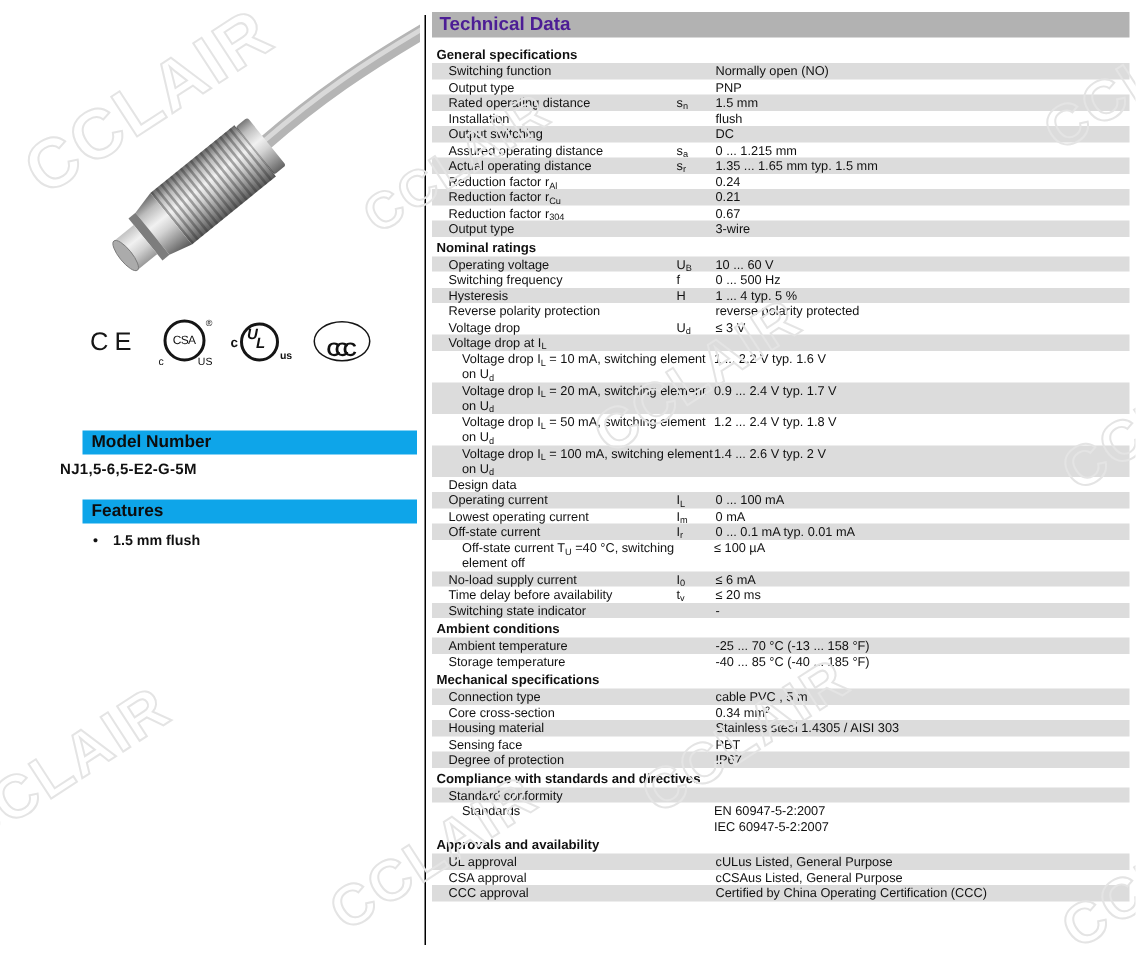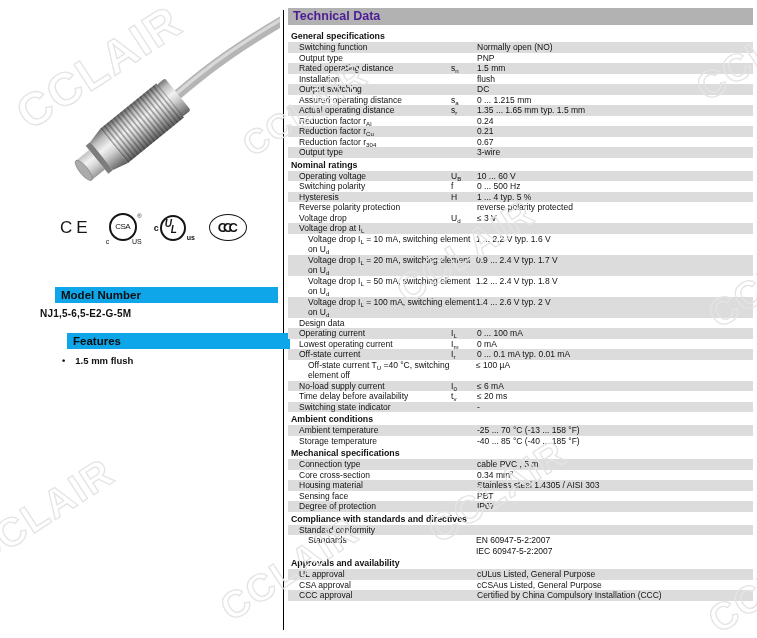--- a/index.html
+++ b/index.html
@@ -38,26 +38,26 @@
   .csa .reg{position:absolute;right:-2px;top:2px;font-size:6px;}
   .csa .c-small{position:absolute;left:0px;bottom:0px;font-size:7px;}
   .csa .us-small{position:absolute;right:-2px;bottom:0px;font-size:7px;}
   .ul{display:flex;align-items:center;}
   .ul .c-small{font-size:9px;font-weight:bold;margin-right:1px;}
   .ul .circle{width:22px;height:22px;border:2.2px solid #151515;border-radius:50%;position:relative;}
   .ul .u{position:absolute;left:3px;top:1px;font-weight:bold;font-size:10px;font-style:italic;}
   .ul .l{position:absolute;left:9px;top:7px;font-weight:bold;font-size:10px;font-style:italic;}
   .ul .us-small{font-size:7px;font-weight:bold;margin-left:1px;align-self:flex-end;}
   .ccc{width:36px;height:25px;border:1.8px solid #151515;border-radius:50%;
-    display:flex;align-items:center;justify-content:center;}
+    display:flex;align-items:flex-end;justify-content:center;}
   .ccc .inner{font-weight:bold;font-size:13px;letter-spacing:-4px;transform:translateX(-2px);}
   .bar{background:#0ea5e9;height:16px;line-height:16px;font-weight:bold;font-size:11.5px;padding-left:6px;color:#0d0d0d;}
   .model-bar{position:absolute;left:55px;top:287px;width:217px;}
   .model-number{position:absolute;left:40px;top:308px;font-weight:bold;font-size:10px;letter-spacing:0.2px;}
-  .features-bar{position:absolute;left:67px;top:333px;width:217px;}
+  .features-bar{position:absolute;left:55px;top:333px;width:217px;}
   .feature-item{position:absolute;left:62px;top:355px;font-weight:bold;font-size:9.5px;display:flex;gap:10px;}
   .feature-item::before{content:"•";font-weight:bold;}
   
   .tech-title{background:#b2b2b2;height:17px;line-height:17px;font-weight:bold;font-size:12.5px;padding-left:5px;margin-bottom:4px;color:#4c1d95;}
   .sec-h{font-weight:bold;font-size:8.8px;line-height:11px;padding:2px 0 0 3px;}
   .row{display:flex;align-items:flex-start;font-size:8.5px;line-height:10.5px;min-height:10.5px;padding-left:11px;}
   .row.stripe{background:#dcdcdc;}
   .row .lbl{width:152px;flex:none;}
   .row .sym{width:26px;flex:none;}
   .row .val{flex:1;white-space:pre-line;}
@@ -201,21 +201,21 @@
         <div class="sym"></div>
         <div class="val">3-wire</div>
       </div>
       <div class="sec-h">Nominal ratings</div>
       <div class="row stripe">
         <div class="lbl">Operating voltage</div>
         <div class="sym">U<sub>B</sub></div>
         <div class="val">10 ... 60 V</div>
       </div>
       <div class="row">
-        <div class="lbl">Switching polarity</div>
+        <div class="lbl">Switching frequency</div>
         <div class="sym">f</div>
         <div class="val">0 ... 500 Hz</div>
       </div>
       <div class="row stripe">
         <div class="lbl">Hysteresis</div>
         <div class="sym">H</div>
         <div class="val">1 ... 4 typ. 5 %</div>
       </div>
       <div class="row">
         <div class="lbl">Reverse polarity protection</div>
@@ -336,16 +336,16 @@
         <div class="val">cULus Listed, General Purpose</div>
       </div>
       <div class="row">
         <div class="lbl">CSA approval</div>
         <div class="sym"></div>
         <div class="val">cCSAus Listed, General Purpose</div>
       </div>
       <div class="row stripe">
         <div class="lbl">CCC approval</div>
         <div class="sym"></div>
-        <div class="val">Certified by China Compulsory Installation (CCC)</div>
+        <div class="val">Certified by China Operating Certification (CCC)</div>
       </div>
     </div>
 </div>
 
 </body></html>

